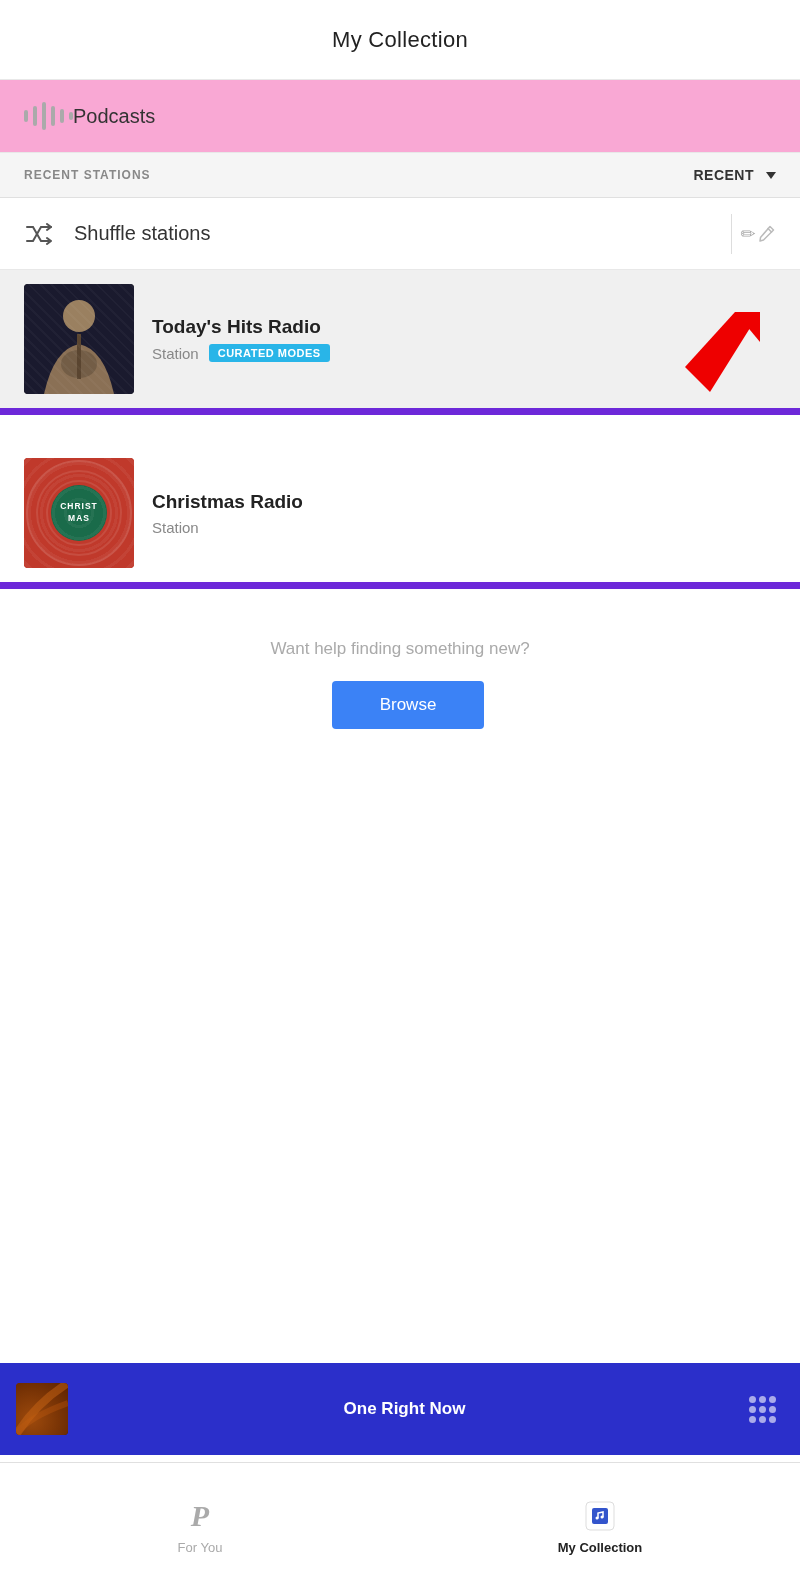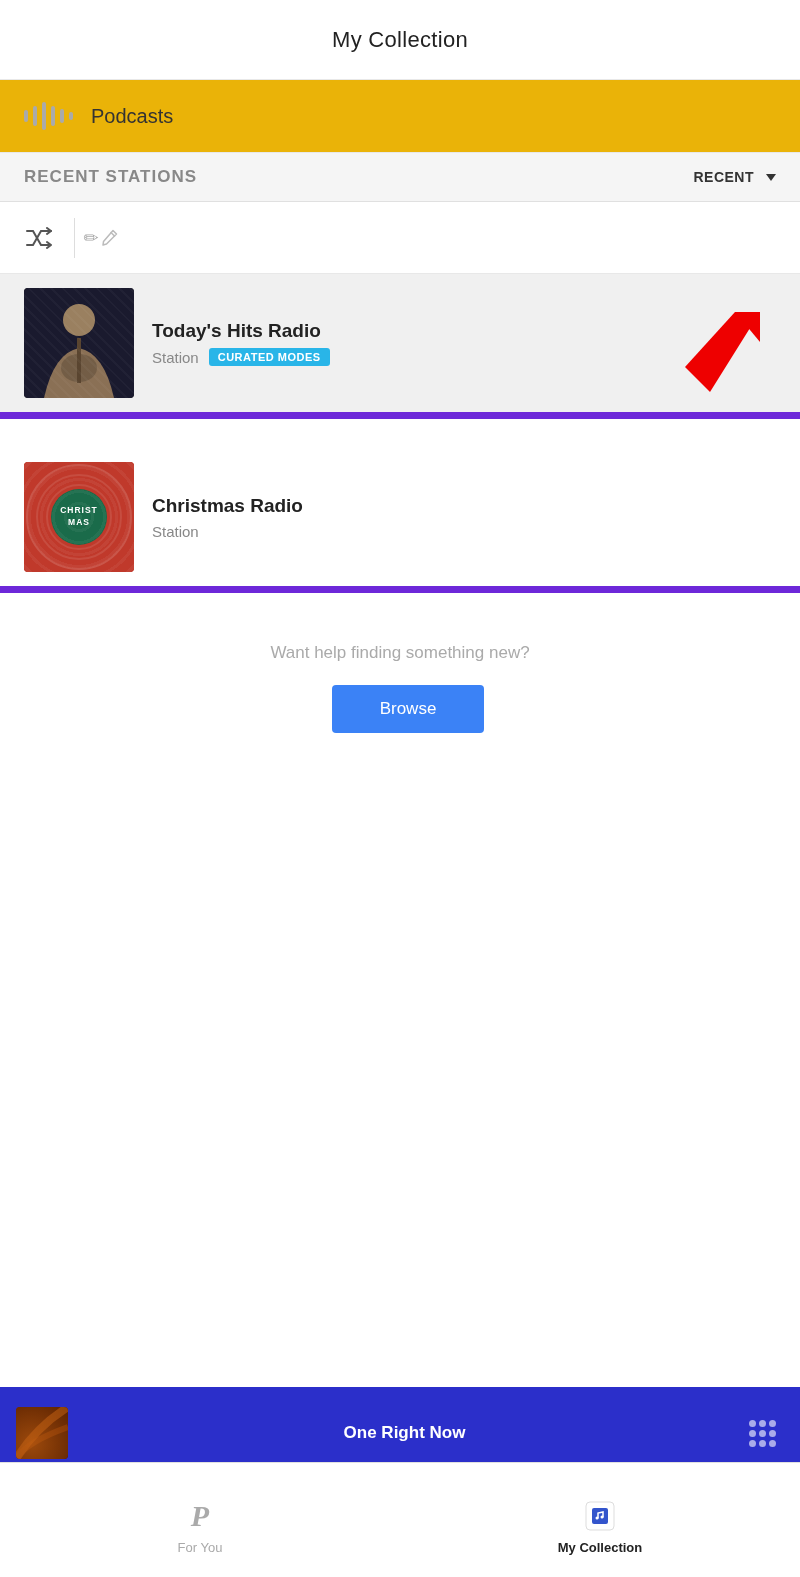--- a/index.html
+++ b/index.html
@@ -28,22 +28,21 @@
       color: #222;
       letter-spacing: 0.3px;
     }
 
     
     .podcasts-row {
       display: flex;
       align-items: center;
       padding: 22px 24px;
       border-bottom: 1px solid #e8e8e8;
-      background: #eab308;
-      gap: 18px;
+      background: #f9a8d4;
     }
     .podcast-icon {
       display: flex;
       align-items: center;
       gap: 2px;
     }
     .podcast-icon .bar {
       background: #aaa;
       border-radius: 2px;
     }
@@ -56,21 +55,21 @@
     
     .section-header {
       display: flex;
       align-items: center;
       justify-content: space-between;
       padding: 14px 24px;
       background: #f5f5f5;
       border-bottom: 1px solid #e0e0e0;
     }
     .section-header-left {
-      font-size: 17px;
+      font-size: 12px;
       font-weight: 600;
       color: #888;
       letter-spacing: 1px;
       text-transform: uppercase;
     }
     .section-header-right {
       display: flex;
       align-items: center;
       gap: 12px;
       font-size: 14px;
@@ -270,21 +269,21 @@
       z-index: 10;
     }
     .red-arrow-svg {
       width: 100%;
       height: 100%;
     }
 
     
     .now-playing-bar {
       position: fixed;
-      bottom: 98px;
+      bottom: 122px;
       left: 0;
       width: 800px;
       height: 92px;
       background: #2b2fca;
       display: flex;
       align-items: center;
       padding: 0 16px;
       gap: 14px;
       z-index: 100;
     }
@@ -419,20 +418,21 @@
 <div class="shuffle-row">
 
   <div class="shuffle-icon">
     <svg width="30" height="22" viewBox="0 0 30 22" fill="none">
       <path d="M2 4h6l8 14h8" stroke="#555" stroke-width="2" stroke-linecap="round"></path>
       <path d="M2 18h6L16 4h10" stroke="#555" stroke-width="2" stroke-linecap="round"></path>
       <polyline points="22,1 26,4 22,7" fill="none" stroke="#555" stroke-width="2" stroke-linecap="round" stroke-linejoin="round"></polyline>
       <polyline points="22,15 26,18 22,21" fill="none" stroke="#555" stroke-width="2" stroke-linecap="round" stroke-linejoin="round"></polyline>
     </svg>
   </div>
+  <span class="shuffle-label">Shuffle stations</span>
   <div class="divider-vertical"></div>
   <div class="edit-icon-btn">
     <svg width="20" height="20" viewBox="0 0 20 20" fill="none">
       <path d="M14 2.5l3.5 3.5-10 10L4 17l.5-3.5L14 2.5z" stroke="#bbb" stroke-width="1.5" stroke-linecap="round" stroke-linejoin="round"></path>
       <path d="M12 4.5l3.5 3.5" stroke="#bbb" stroke-width="1.5" stroke-linecap="round"></path>
     </svg>
   </div>
 </div>
 
 <div class="red-arrow-container">

